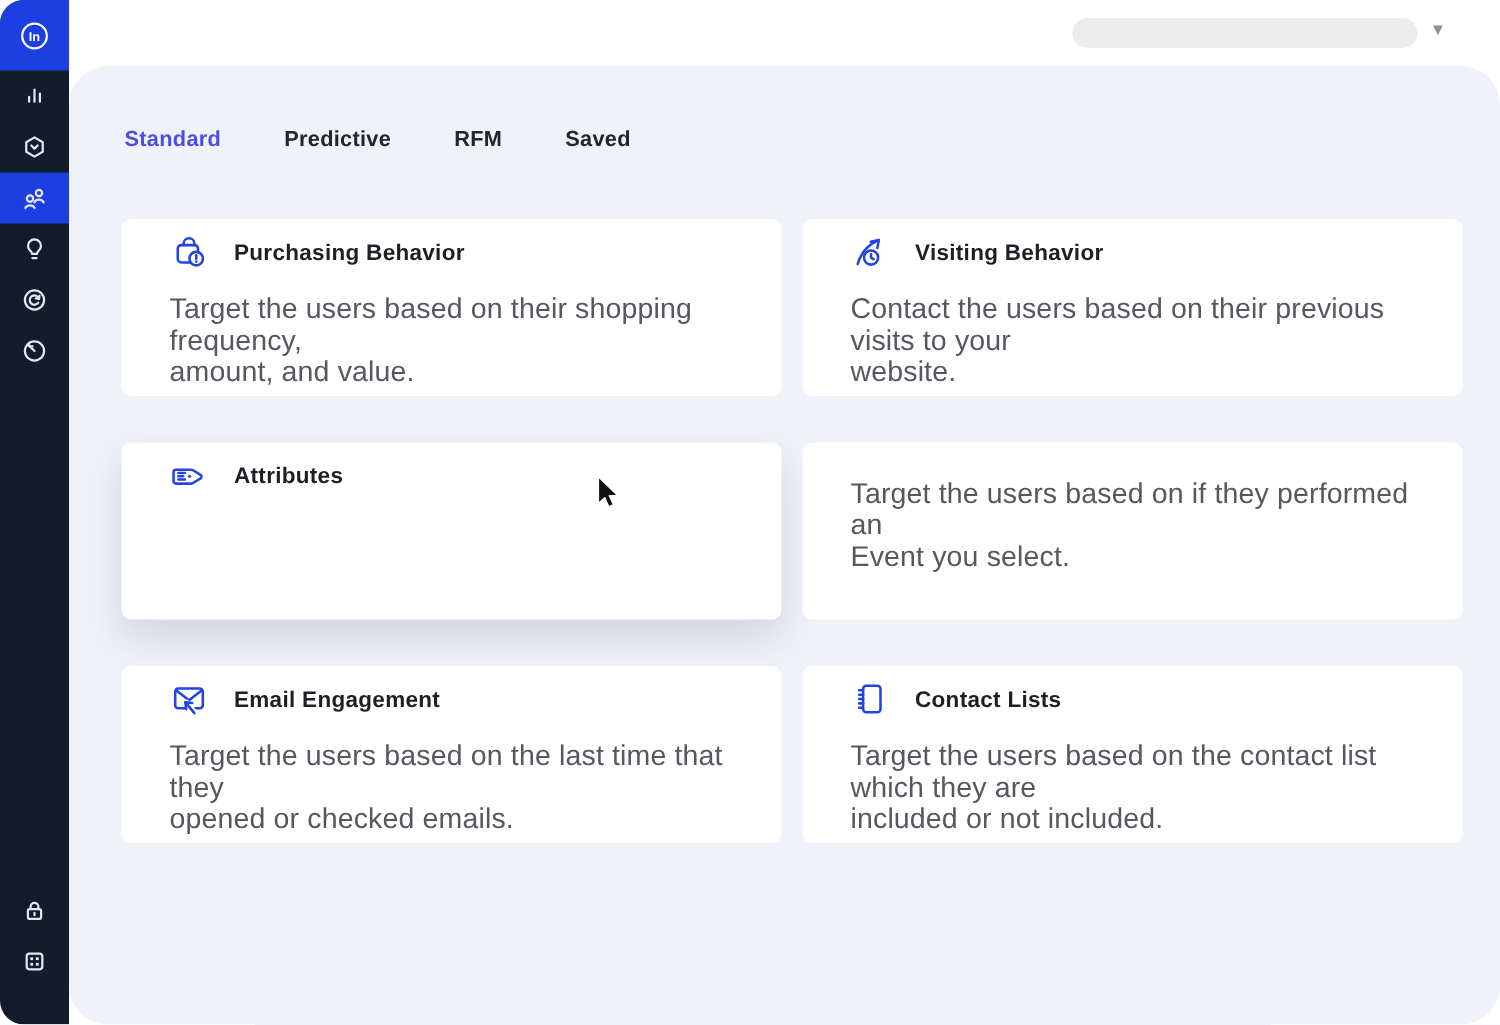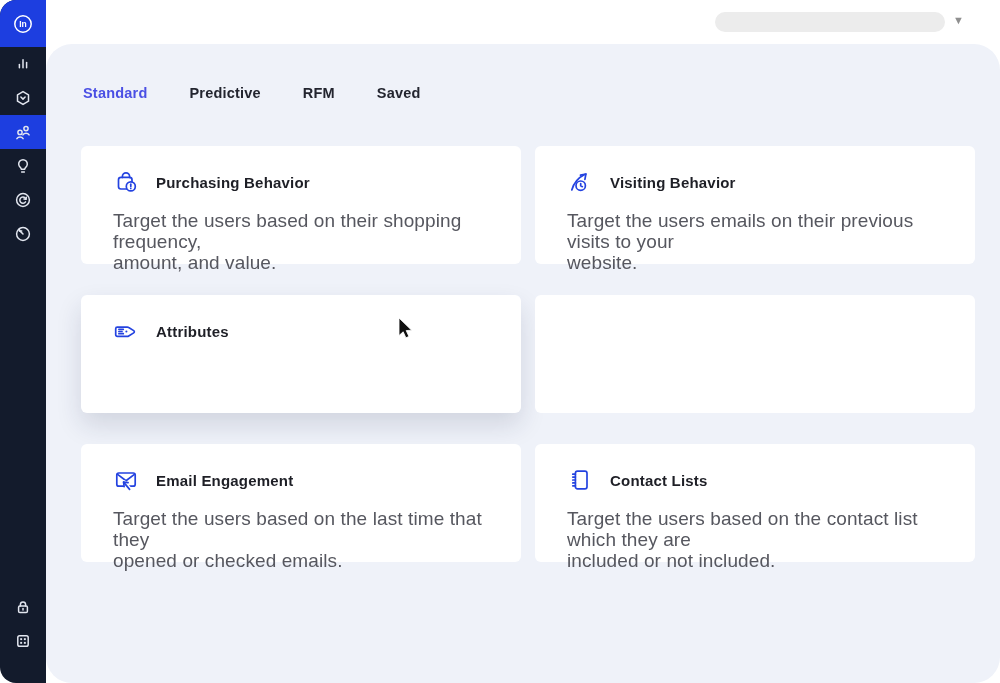--- a/index.html
+++ b/index.html
@@ -20,21 +20,21 @@
   
   .topbar{position:absolute;left:46px;top:0;right:0;height:44px;background:#fff;}
   .account-pill{position:absolute;top:12px;right:55px;width:230px;height:20px;border-radius:10px;background:#ECECEC;cursor:pointer;}
   .caret{position:absolute;top:15px;right:36px;font-size:11px;color:#8F8F8F;cursor:pointer;line-height:1;}
   
   .content{position:absolute;left:46px;top:44px;right:0;bottom:0;background:#EFF2F9;border-radius:26px;}
   .tabs{position:absolute;top:41px;left:37px;display:flex;gap:42px;}
   .tab{font-size:14.5px;font-weight:600;color:#23252F;cursor:pointer;letter-spacing:.2px;}
   .tab.active{color:#4A4FE4;}
   .grid{position:absolute;top:102px;left:35px;right:25px;display:grid;grid-template-columns:1fr 1fr;column-gap:14px;row-gap:31px;}
-  .card{background:#fff;border-radius:6px;height:118px;padding:23px 32px;box-sizing:border-box;cursor:pointer;}
+  .card{background:#fff;border-radius:6px;height:118px;padding:9px 32px;box-sizing:border-box;cursor:pointer;}
   .card.hovered{box-shadow:0 12px 26px rgba(25,35,70,.14);}
   .card-head{display:flex;align-items:center;gap:17px;}
   .card-head svg{display:block;flex:0 0 auto;}
   .card-title{font-size:15px;font-weight:700;color:#1E1F26;letter-spacing:.2px;}
   .card-desc{margin-top:15px;font-size:19px;line-height:21px;color:#56575F;white-space:pre-line;letter-spacing:.1px;}
   .cicon{stroke:#2443E0;fill:none;stroke-width:1.7;stroke-linecap:round;stroke-linejoin:round;}
   
   .cursor{position:absolute;left:398px;top:318px;width:18px;height:24px;pointer-events:none;z-index:9;}
 </style>
 </head>
@@ -147,38 +147,40 @@
         <div class="card-head">
           <svg class="cicon" width="26" height="26" viewBox="0 0 26 26">
             <path d="M4.8 21 C6.6 14.6 10.4 9.2 17.6 5.6"></path>
             <path d="M18.9 5 l-5.4 1.2"></path>
             <path d="M18.9 5 l-1 5.4"></path>
             <circle cx="13.7" cy="16.7" r="4.7" fill="#fff"></circle>
             <path d="M13.7 14.5 V16.8 L15.4 17.7"></path>
           </svg>
           <div class="card-title">Visiting Behavior</div>
         </div>
-        <div class="card-desc">Target the users emails on their previous visits to your
+        <div class="card-desc">Contact the users based on their previous visits to your
 website.</div>
       </div>
 
       <div class="card hovered">
         <div class="card-head">
           <svg class="cicon" width="26" height="26" viewBox="0 0 26 26">
             <path d="M4.3 9.1 h10 c.5 0 1 .15 1.4.42 l5 3.1 c.85.53.85 1.73 0 2.26 l-5 3.1 c-.4.27-.9.42-1.4.42 h-10 c-.9 0-1.6-.72-1.6-1.6 v-6.1 c0-.88.7-1.6 1.6-1.6 z"></path>
             <path d="M5.9 11.3 h4.4"></path>
             <path d="M5.9 13.5 h3.1"></path>
             <path d="M5.9 15.7 h4.4"></path>
             <path d="M13.4 13.5 v0.01" stroke-width="2.1"></path>
           </svg>
           <div class="card-title">Attributes</div>
         </div>
       </div>
 
       <div class="card">
+        <div class="card-desc">Target the users based on if they performed an
+Event you select.</div>
       </div>
 
       <div class="card">
         <div class="card-head">
           <svg class="cicon" width="26" height="26" viewBox="0 0 26 26">
             <rect x="3.8" y="6" width="18.4" height="13.2" rx="2"></rect>
             <path d="M4.6 7.4 L13 13.8 L21.4 7.4"></path>
             <path d="M16.6 22.4 L11.2 15.8" stroke="#fff" stroke-width="4.6"></path>
             <path d="M16.6 22.4 L11 15.6"></path>
             <path d="M10.6 15.2 l.5 4.5"></path>

